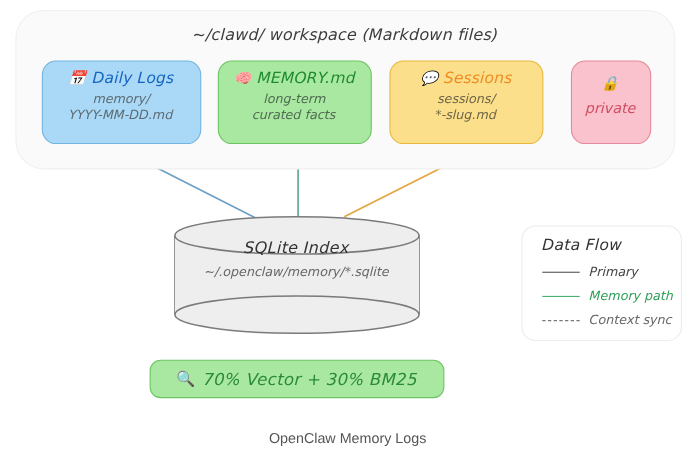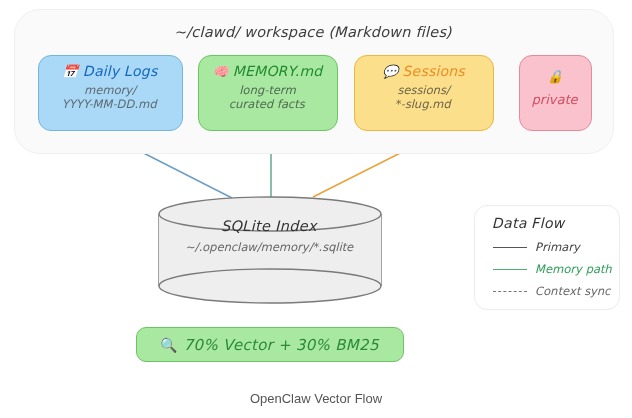--- a/index.html
+++ b/index.html
@@ -309,13 +309,13 @@
     <span class="legend-swatch" style="border-top-color:#4caf72"></span>
     <span class="legend-text" style="color:#2e9e57">Memory path</span>
   </div>
 
   <div class="legend-row">
     <span class="legend-swatch dashed" style="border-top-color:#777777"></span>
     <span class="legend-text" style="color:#666666">Context sync</span>
   </div>
 </div>
 
-<div class="caption">OpenClaw Vector Flow</div>
+<div class="caption">OpenClaw Memory Logs</div>
 
 </body></html>

